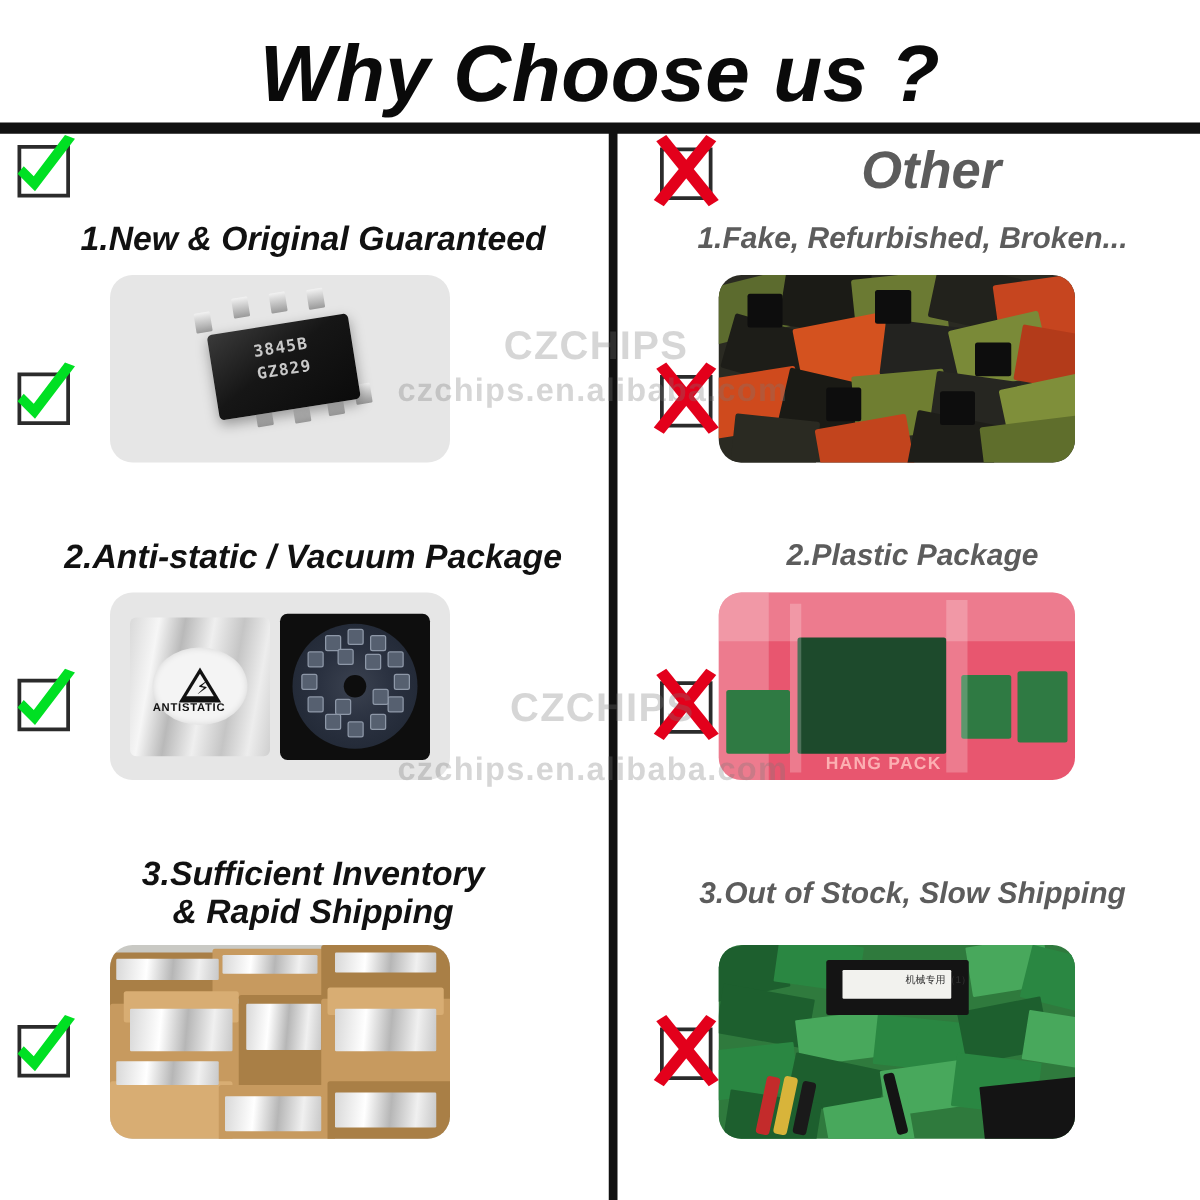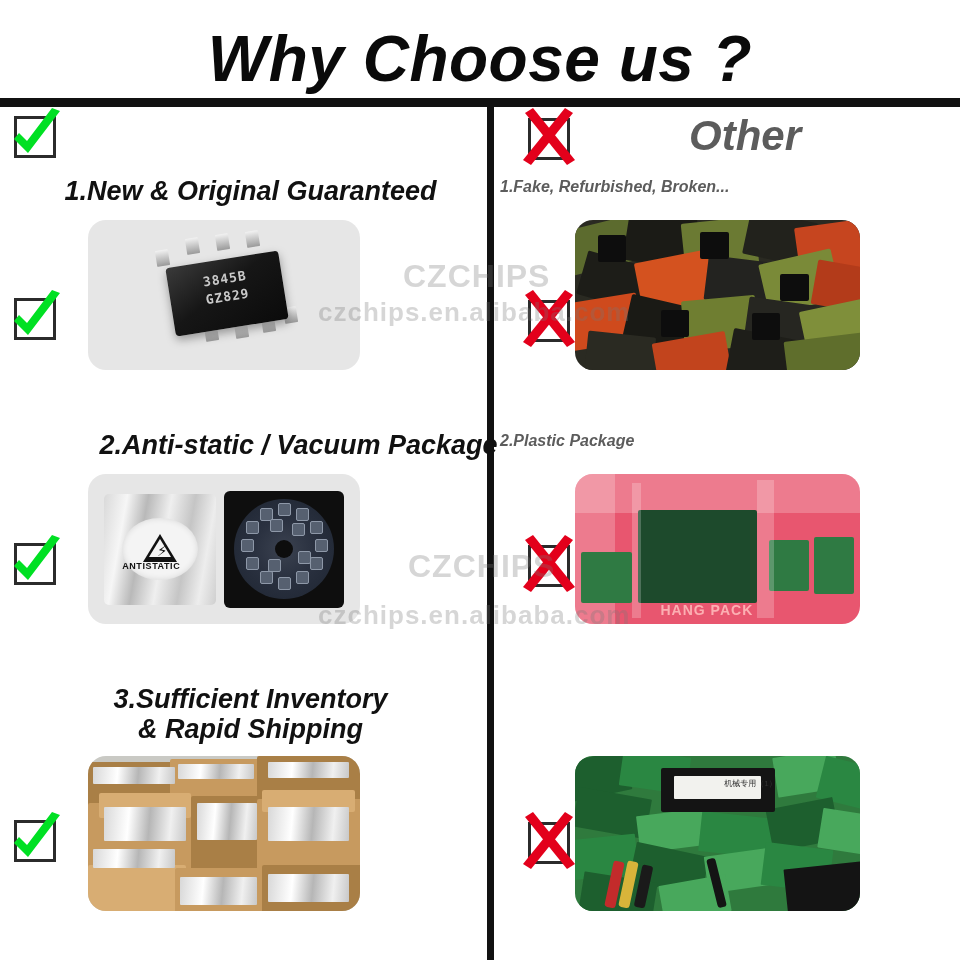--- a/index.html
+++ b/index.html
@@ -58,21 +58,21 @@
 
   
   .row{position:absolute;width:100%;}
   .rowlabel{
     position:absolute;width:100%;
     font-weight:bold;font-style:italic;
     line-height:1.12;
     white-space:pre-line;
   }
   .rowlabel.ours{color:#111111;font-size:27px;text-align:center;padding-left:14px;box-sizing:border-box;}
-  .rowlabel.other{color:#5c5c5c;font-size:16px;text-align:left;padding-left:6px;box-sizing:border-box;}
+  .rowlabel.other{color:#5c5c5c;font-size:24px;text-align:center;padding-left:6px;box-sizing:border-box;}
 
   
   .photo{
     position:absolute;
     border-radius:18px;
     overflow:hidden;
     background:#e3e3e3;
   }
   .photo .inner{position:absolute;left:0;top:0;width:100%;height:100%;}
 
@@ -234,21 +234,21 @@
           <div class="chip-body">
             <div class="chip-txt">
               <span>3845B</span><br>
               <span>GZ829</span>
             </div>
           </div>
         </div>
       </div>
     </div>
 
-    <div class="row" style="top:326px;height:264px;padding-left:32px;">
+    <div class="row" style="top:326px;height:264px;">
       <div class="rowlabel ours" style="top:0;">2.Anti-static / Vacuum Package</div>
       <div class="photo p-bagreel" style="left:88px;top:44px;width:272px;height:150px;">
         <div class="inner">
           <div class="foilbag">
             <div class="baglabel">
               <div class="tri"></div>
               <div class="tri-in"></div>
               <div class="bolt">⚡</div>
               <div class="antistatic-txt">ANTISTATIC</div>
             </div>
@@ -354,20 +354,21 @@
           <div class="pcb light" style="left:68%;top:44%;width:14%;height:34%;"></div>
           <div class="pcb light" style="left:84%;top:42%;width:14%;height:38%;"></div>
           <div class="bagsheen" style="left:64%;top:4%;width:6%;height:92%;"></div>
           <div class="bagsheen" style="left:20%;top:6%;width:3%;height:90%;"></div>
           <div class="packtxt">HANG PACK</div>
         </div>
       </div>
     </div>
 
     <div class="row" style="top:580px;height:280px;">
+      <div class="rowlabel other" style="top:18px;">3.Out of Stock, Slow Shipping</div>
       <div class="photo p-greenscrap" style="left:81px;top:72px;width:285px;height:155px;">
         <div class="inner">
           <div class="gp d" style="left:-3%;top:0%;width:22%;height:26%;transform:rotate(-12deg);"></div>
           <div class="gp" style="left:16%;top:-2%;width:24%;height:24%;transform:rotate(8deg);"></div>
           <div class="gp l" style="left:70%;top:-2%;width:22%;height:26%;transform:rotate(-9deg);"></div>
           <div class="gp" style="left:86%;top:4%;width:20%;height:28%;transform:rotate(14deg);"></div>
           <div class="gp d" style="left:0%;top:24%;width:26%;height:26%;transform:rotate(10deg);"></div>
           <div class="gp l" style="left:22%;top:36%;width:24%;height:24%;transform:rotate(-7deg);"></div>
           <div class="gp" style="left:44%;top:38%;width:26%;height:26%;transform:rotate(6deg);"></div>
           <div class="gp d" style="left:68%;top:30%;width:24%;height:28%;transform:rotate(-11deg);"></div>

